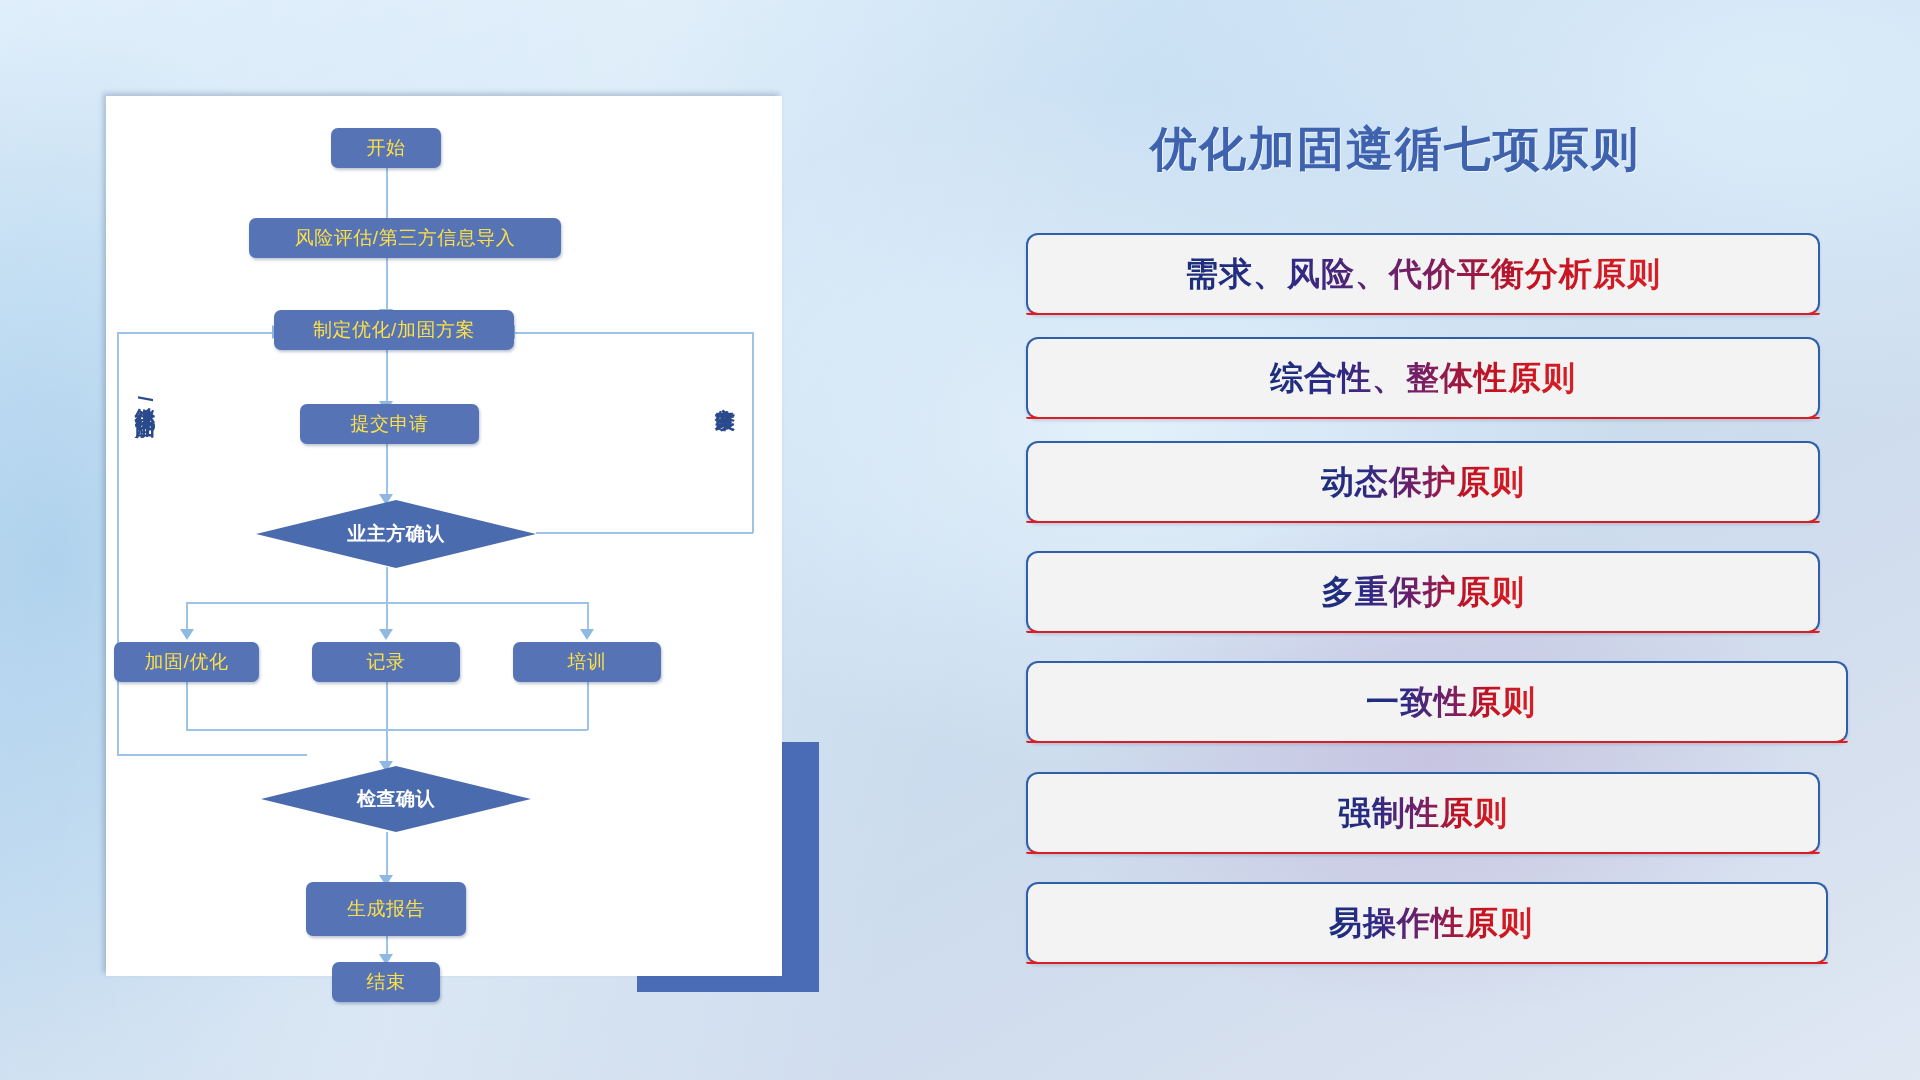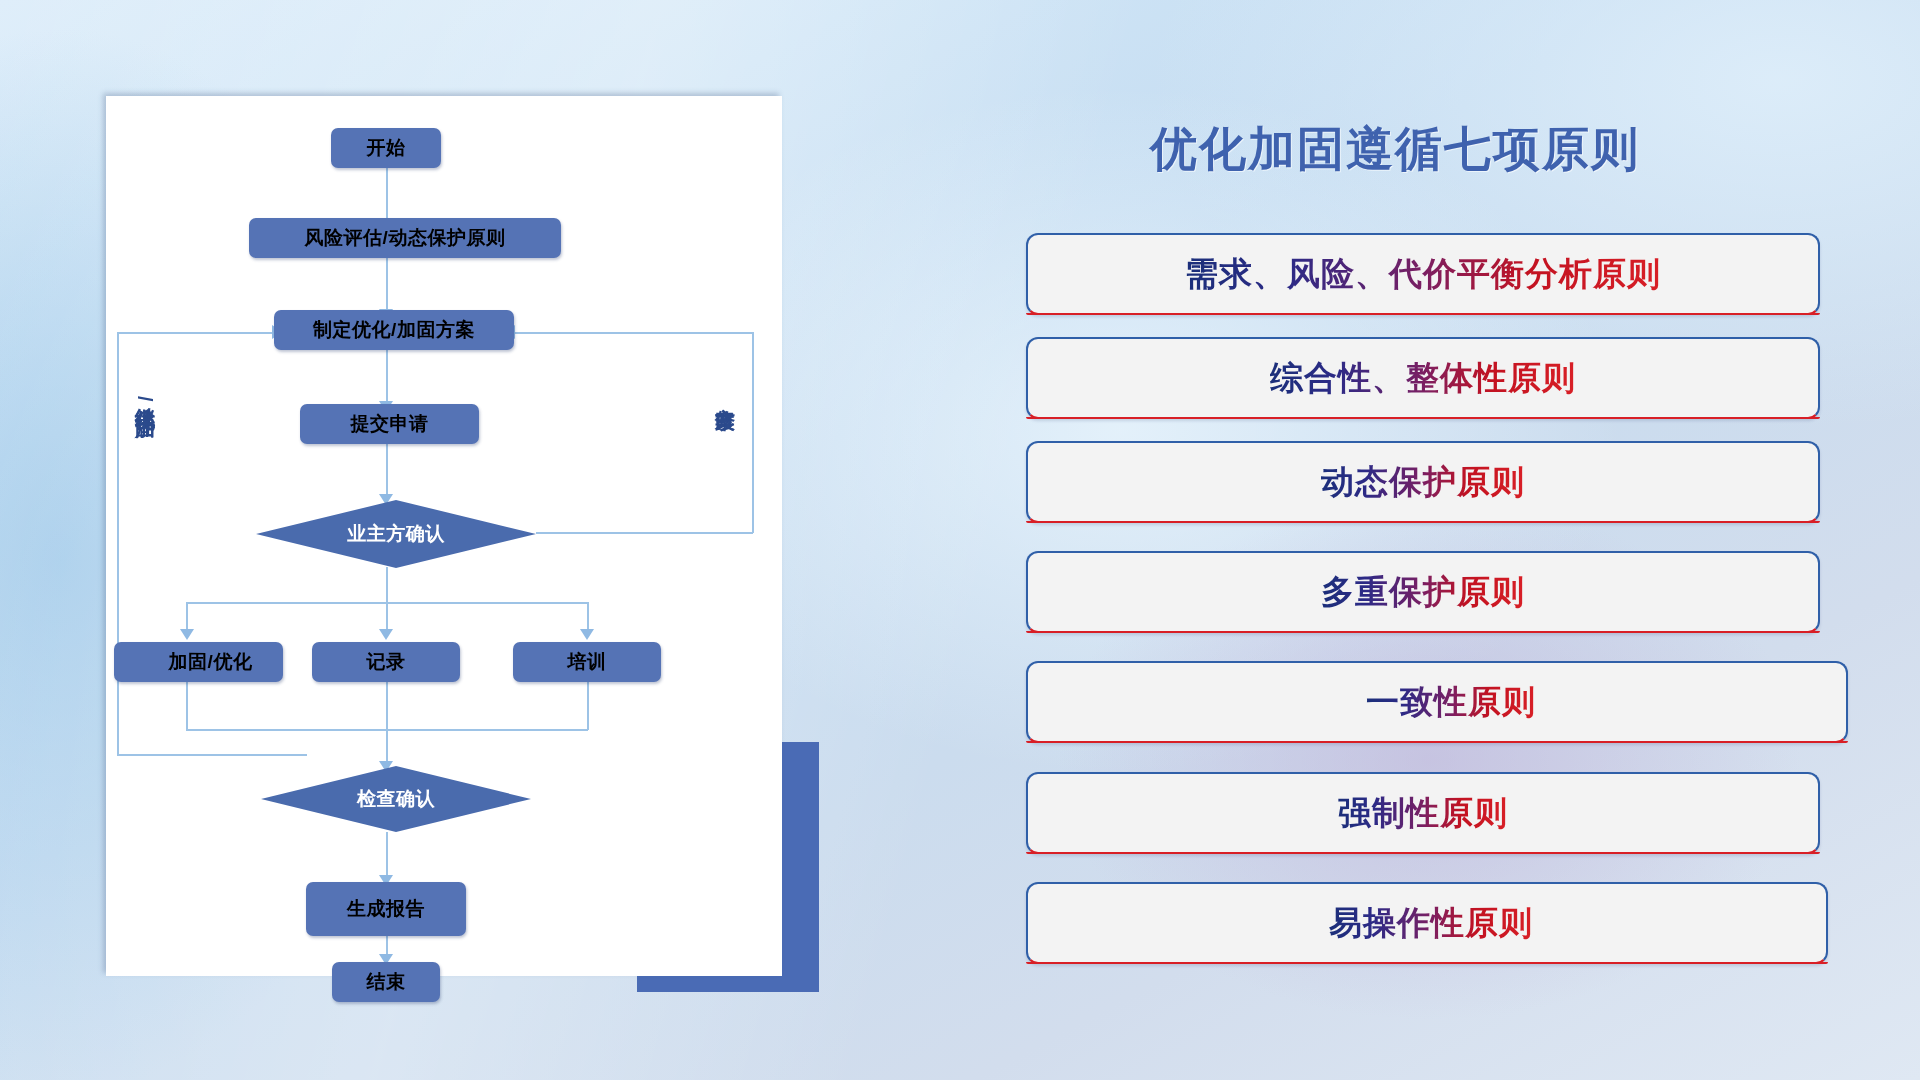--- a/index.html
+++ b/index.html
@@ -29,24 +29,24 @@
     background:#4a6bb5;
   }
   #chart-card{
     position:absolute;left:106px;top:96px;width:676px;height:880px;
     background:#ffffff;
     box-shadow:-3px -3px 5px rgba(70,90,130,.28);
   }
   .node{
     position:absolute;
     background:#5573b5;
-    color:#000000;
+    color:#fde047;
     border-radius:7px;
     display:flex;align-items:center;justify-content:center;
-    font-size:19px;font-weight:700;letter-spacing:.5px;
+    font-size:19px;font-weight:400;letter-spacing:.5px;
     box-shadow:1px 2px 3px rgba(40,60,110,.30);
     white-space:nowrap;
   }
   .diamond{
     position:absolute;
     background:#4a6bad;
     color:#ffffff;
     display:flex;align-items:center;justify-content:center;
     font-size:19px;font-weight:700;letter-spacing:.5px;
     clip-path:polygon(50% 0%,100% 50%,50% 100%,0% 50%);
@@ -156,36 +156,36 @@
   <div class="arrow-d" style="left:273px;top:779px;"></div>
 
   <div class="ln lnv" style="left:280px;top:826px;height:38px;"></div>
   <div class="arrow-d" style="left:273px;top:858px;"></div>
 
   <div class="node" style="left:225px;top:32px;width:110px;height:40px;">
     <span>开始</span>
   </div>
 
   <div class="node" style="left:143px;top:122px;width:312px;height:40px;">
-    <span>风险评估/动态保护原则</span>
+    <span>风险评估/第三方信息导入</span>
   </div>
 
   <div class="node" style="left:168px;top:214px;width:240px;height:40px;">
     <span>制定优化/加固方案</span>
   </div>
 
   <div class="node" style="left:194px;top:308px;width:179px;height:40px;">
     <span>提交申请</span>
   </div>
 
   <div class="diamond" style="left:150px;top:404px;width:280px;height:68px;">
     <span>业主方确认</span>
   </div>
 
-  <div class="node" style="left:8px;top:546px;width:145px;height:40px;padding-left:24px;">
+  <div class="node" style="left:8px;top:546px;width:145px;height:40px;">
     <span>加固/优化</span>
   </div>
 
   <div class="node" style="left:206px;top:546px;width:148px;height:40px;">
     <span>记录</span>
   </div>
 
   <div class="node" style="left:407px;top:546px;width:148px;height:40px;">
     <span>培训</span>
   </div>

